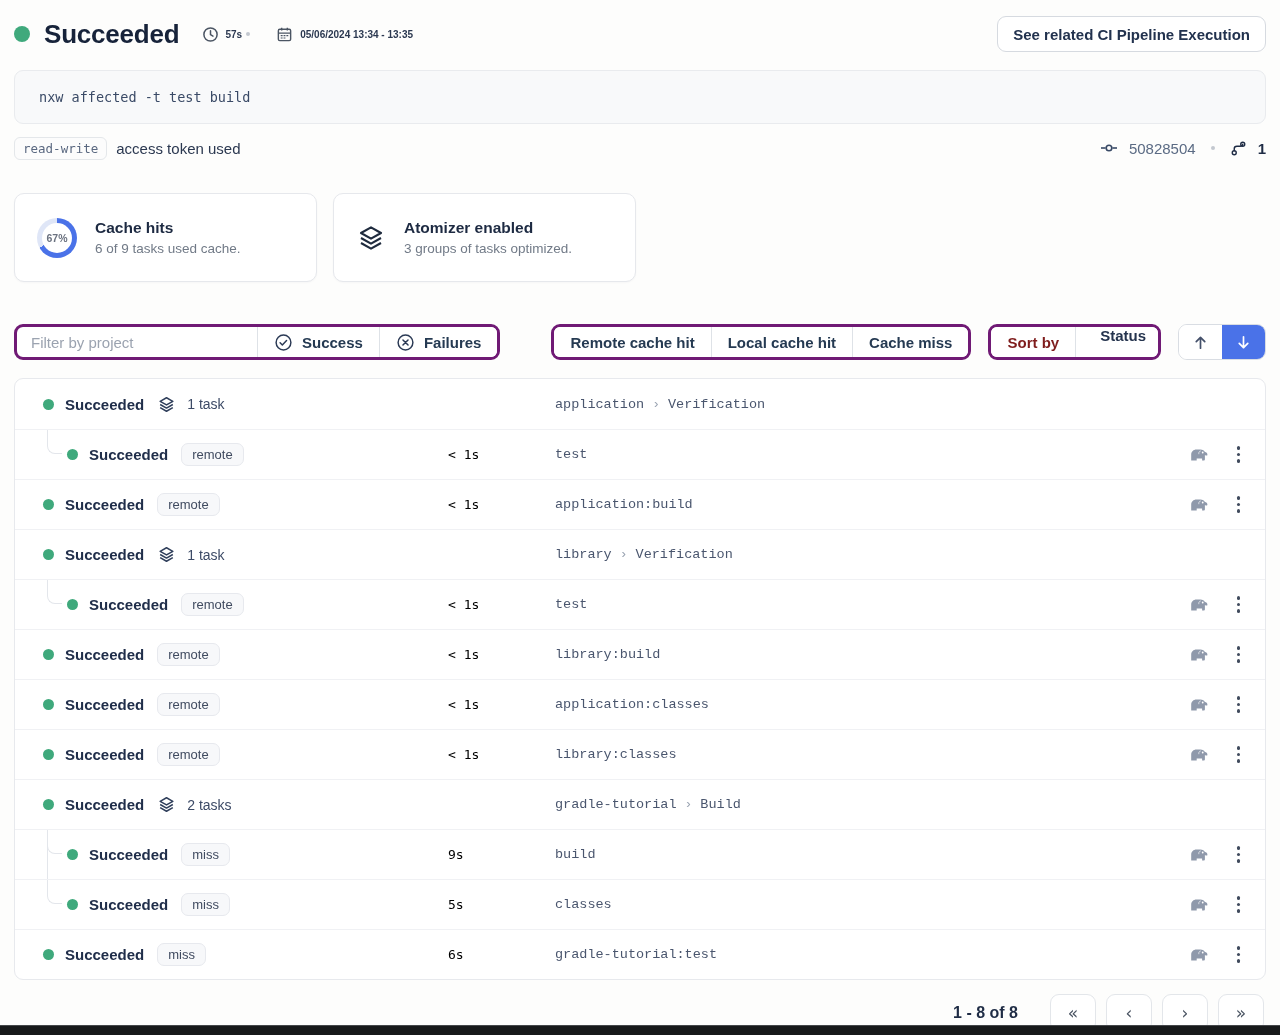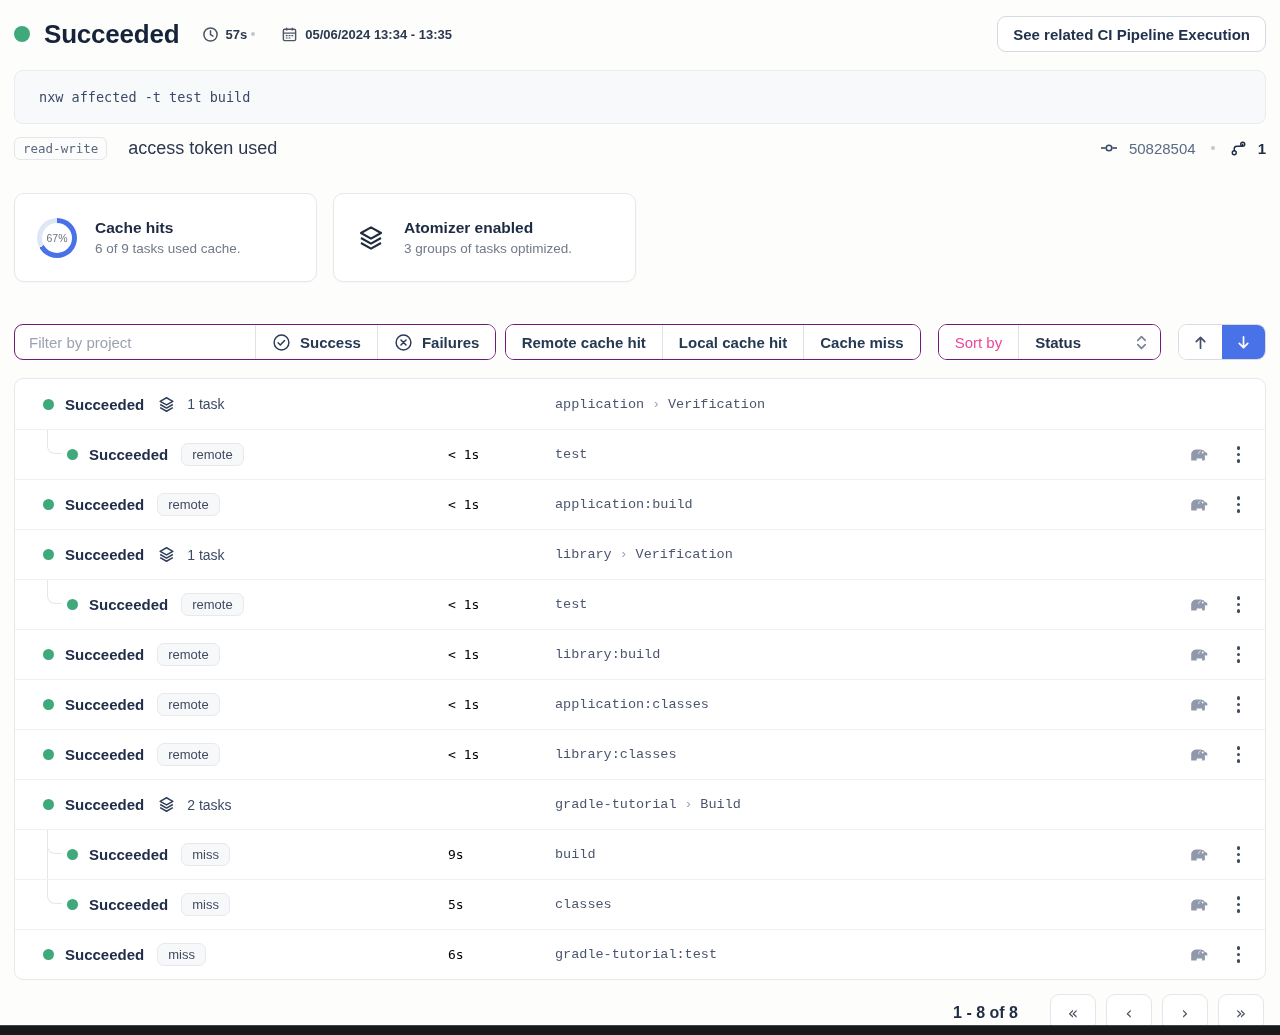--- a/index.html
+++ b/index.html
@@ -11,21 +11,21 @@
     position: relative;
   }
   .page { padding: 15px 14px 0 14px; position: relative; height: 1011px; }
 
   
   .header-row { display: flex; align-items: center; height: 38px; }
   .status-dot-lg { width: 16px; height: 16px; border-radius: 50%; background: #3fa97c; margin-right: 14px; flex: 0 0 auto; }
   .page-title { font-size: 26px; font-weight: 800; color: #17233a; letter-spacing: -0.2px; }
   .header-meta { display: flex; align-items: center; gap: 7px; margin-left: 22px; }
   .meta-icon { display: inline-flex; color: #4b5563; }
-  .meta-text { font-size: 13px; font-weight: 600; color: #2b3850; }
+  .meta-text { font-size: 10px; font-weight: 600; color: #2b3850; }
   .dot-sep { width: 4px; height: 4px; border-radius: 50%; background: #c3c8cf; margin: 0 4px; }
   .header-spacer { flex: 1; }
   .cta-button {
     background: #fff; border: 1px solid #d6dae0; border-radius: 9px;
     height: 36px; padding: 0 15px; font-size: 15px; font-weight: 600; color: #22324e;
     display: inline-flex; align-items: center; cursor: pointer;
     font-family: "Liberation Sans", sans-serif;
   }
 
   
@@ -36,21 +36,21 @@
   }
   .command-text { font-family: "DejaVu Sans Mono", monospace; font-size: 13.5px; color: #3a4a66; }
 
   
   .token-row { margin-top: 12px; display: flex; align-items: center; height: 24px; }
   .token-badge {
     font-family: "DejaVu Sans Mono", monospace; font-size: 12.5px; color: #5a6880;
     background: #fcfcfc; border: 1px solid #e4e7ea; border-radius: 6px;
     padding: 3px 8px; margin-right: 9px;
   }
-  .token-label { font-size: 18px; color: #2b3850; margin-left: 12px; }
+  .token-label { font-size: 15px; color: #2b3850; }
   .vcs-info { margin-left: auto; display: flex; align-items: center; gap: 11px; }
   .commit-sha { font-size: 15px; color: #5b6b84; }
   .branch-count { font-size: 15px; font-weight: 700; color: #1f2c45; }
 
   
   .cards-row { margin-top: 33px; display: flex; gap: 16px; }
   .info-card {
     width: 303px; height: 89px; background: #fff;
     border: 1px solid #e6e8ec; border-radius: 10px;
     display: flex; align-items: center; padding: 0 22px; gap: 18px;
@@ -64,38 +64,38 @@
     position: absolute; inset: 0; z-index: 1; display: flex; align-items: center; justify-content: center;
     font-size: 10.5px; color: #6b7280;
   }
   .card-title { font-size: 15.5px; font-weight: 700; color: #1d2a42; margin-bottom: 4px; }
   .card-sub { font-size: 13.5px; color: #717a87; }
   .atomizer-icon { color: #1f2b3e; flex: 0 0 auto; display: inline-flex; }
 
   
   .filter-bar { margin-top: 42px; display: flex; align-items: center; height: 36px; }
   .filter-group {
-    display: flex; height: 36px; border: 1px solid #701a75; border-radius: 9px;
+    display: flex; height: 36px; border: 3px solid #701a75; border-radius: 9px;
     background: #fff; overflow: hidden;
   }
   .filter-input {
     border: none; outline: none; width: 240px; padding: 0 14px;
     font-size: 15px; color: #2b3b58; font-family: "Liberation Sans", sans-serif; background: transparent;
   }
   .filter-input::placeholder { color: #9ba3b0; }
   .seg { display: flex; align-items: center; gap: 9px; padding: 0 16px;
     border-left: 1px solid #dee2e7; font-size: 15px; font-weight: 600; color: #253a52;
     background: #fff; cursor: pointer; white-space: nowrap; }
   .seg:first-child { border-left: none; }
   .seg-icon { display: inline-flex; color: #2b3a55; }
   .filter-spacer { flex: 1; }
   .cache-filter-group { margin-right: 17px; }
   .sort-group { margin-right: 17px; }
-  .sort-label { color: #ec4899; font-weight: 400; }
-  .sort-select { display: flex; align-items: center; gap: 54px; padding: 0 12px 0 16px; cursor: pointer; }
+  .sort-label { color: #7f1d1d; font-weight: 700; }
+  .sort-select { display: flex; align-items: center; gap: 54px; padding: 0 12px 0 24px; cursor: pointer; flex-direction: column; }
   .sort-value { font-size: 15px; font-weight: 600; color: #25344e; }
   .updown-icon { display: inline-flex; color: #7a8494; }
   .arrow-pair { display: flex; height: 36px; border-radius: 9px; overflow: hidden; border: 1px solid #d9dde3; }
   .arrow-btn { width: 43px; display: flex; align-items: center; justify-content: center;
     background: #fff; color: #44506a; cursor: pointer; }
   .arrow-btn.active { background: #4a72e8; color: #fff; }
 
   
   .task-list {
     margin-top: 18px; border: 1px solid #e7e9ed; border-radius: 9px; background: #fff; overflow: hidden;
@@ -196,21 +196,21 @@
             <circle cx="13.5" cy="4.5" r="2.1"></circle>
             <path d="M4.5 11.4V9.2c0-1.6 1.1-2.6 2.8-2.6h3.4c1.6 0 2.8-1 2.8-2.1" stroke-linecap="round"></path>
           </svg>
       </span>
       <span class="branch-count">1</span>
     </span>
   </div>
 
   <div class="cards-row">
     <div class="info-card">
-      <span class="donut" style="background: conic-gradient(rgb(74, 114, 232) 0deg, rgb(74, 114, 232) 67%, rgb(223, 230, 247) 0deg, rgb(223, 230, 247) 100%);">
+      <span class="donut" style="background: conic-gradient(rgb(74, 114, 232) 0deg, rgb(74, 114, 232) 67%, rgb(223, 230, 247) 0deg, rgb(223, 230, 247) 100%); font-weight: bold;">
         <span class="donut-label">67%</span>
       </span>
       <span>
         <div class="card-title">Cache hits</div>
         <div class="card-sub">6 of 9 tasks used cache.</div>
       </span>
     </div>
     <div class="info-card">
       <span class="atomizer-icon">
         <svg width="30" height="30" viewBox="0 0 24 24" fill="none" stroke="currentColor" stroke-width="1.7" stroke-linejoin="round">

